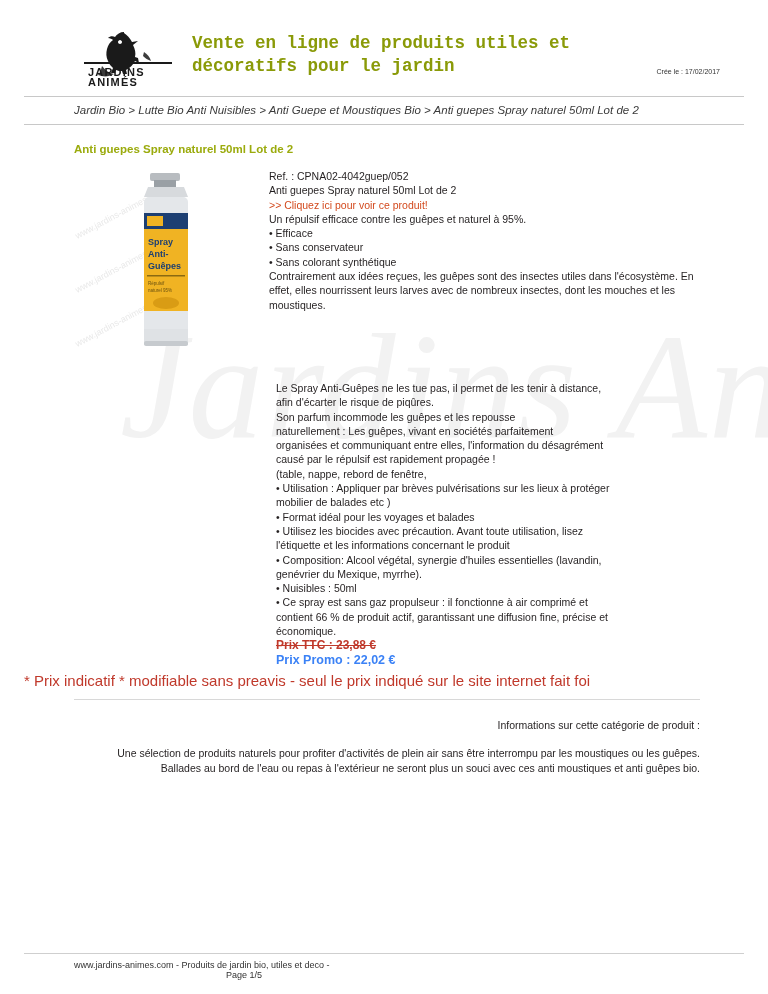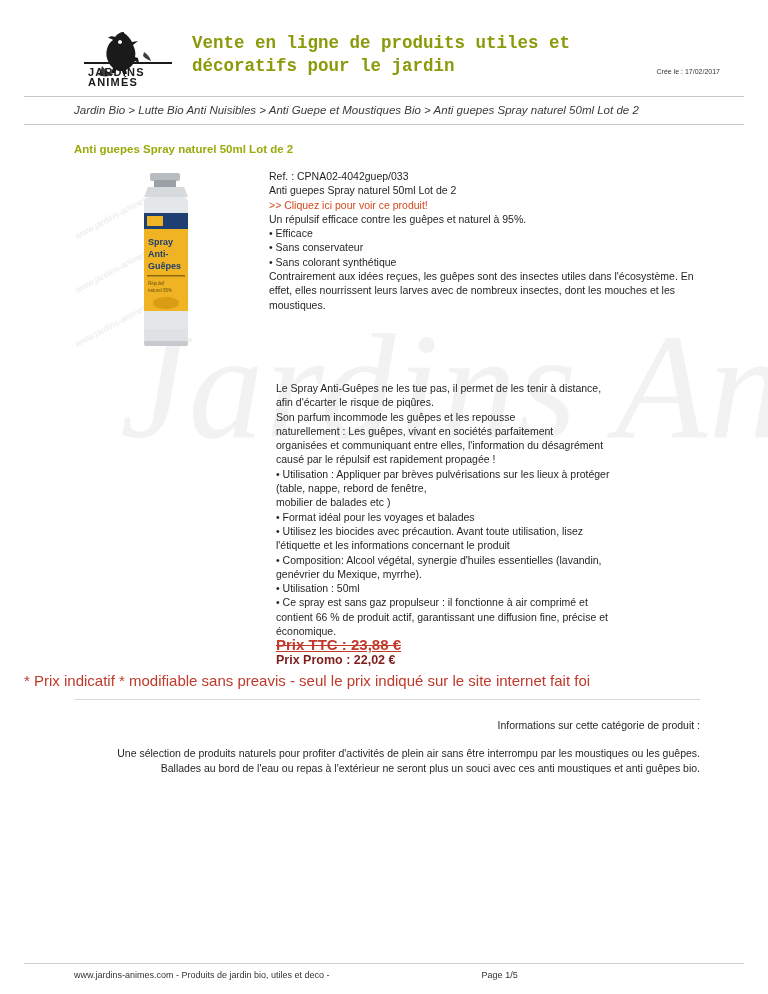--- a/index.html
+++ b/index.html
@@ -153,32 +153,31 @@
     position: relative;
     z-index: 2;
     margin-top: 12px;
     font-size: 10.5px;
     line-height: 14.3px;
   }
   .desc-block p { margin: 0; padding-left: 7px; }
 
   .price-line {
     margin-top: 6px;
-    font-size: 15px;
+    font-size: 12px;
     font-weight: bold;
     color: #c0392b;
-    text-decoration: underline;
   }
   .price-ttc {
     text-decoration: line-through;
   }
   .price-promo {
     font-size: 12.5px;
     font-weight: bold;
-    color: #7f1d1d;
+    color: #3b82f6;
     margin-top: 2px;
   }
   .disclaimer {
     margin-top: 5px;
     font-size: 15px;
     color: #c0392b;
     margin-left: -50px;
     padding-left: 0;
   }
   .thin-rule {
@@ -201,20 +200,21 @@
     left: 0;
     bottom: 14px;
     width: 768px;
     z-index: 2;
   }
   .footer-inner {
     display: flex;
     font-size: 9px;
     color: #333;
     padding: 6px 24px 0 74px;
+    flex-direction: column;
   }
   .footer-page { margin-left: 152px; }
   .footer-rule {
     border: none;
     border-top: 1px solid #cfcfcf;
     margin: 0 24px;
   }
 </style>
 </head>
 <body>
@@ -279,47 +279,47 @@
             <text x="30" y="123" font-family="Liberation Sans, sans-serif" font-size="4.5" fill="#6b5210">naturel 95%</text>
             <ellipse cx="48" cy="134" rx="13" ry="6" fill="#d99c14"></ellipse>
 
             <rect x="26" y="160" width="44" height="16" fill="#dfe2e5"></rect>
             <rect x="26" y="172" width="44" height="5" rx="2" fill="#c6cace"></rect>
           </svg>
         </div>
       </div>
 
       <div class="info-col">
-        <p>Ref. : CPNA02-4042guep/033</p>
+        <p>Ref. : CPNA02-4042guep/052</p>
         <p class="mt6">Anti guepes Spray naturel 50ml Lot de 2</p>
         <p class="link-red mt6">&gt;&gt; Cliquez ici pour voir ce produit!</p>
         <p class="mt6">Un répulsif efficace contre les guêpes et naturel à 95%.</p>
         <p>• Efficace</p>
         <p>• Sans conservateur</p>
         <p>• Sans colorant synthétique</p>
         <p>Contrairement aux idées reçues, les guêpes sont des insectes utiles dans l'écosystème. En effet, elles nourrissent leurs larves avec de nombreux insectes, dont les mouches et les moustiques.</p>
       </div>
     </div>
 
     <div class="desc-block" style="padding-left:195px;">
       <p>Le  Spray Anti-Guêpes ne les tue pas, il permet de les tenir à distance,</p>
       <p>afin d'écarter le risque de piqûres.</p>
       <p>Son parfum incommode les guêpes et les repousse</p>
       <p>naturellement : Les guêpes, vivant en sociétés parfaitement</p>
       <p>organisées et communiquant entre elles, l'information du désagrément</p>
       <p>causé par le répulsif est rapidement propagée !</p>
+      <p>(table, nappe, rebord de fenêtre,</p>
       <p>• Utilisation : Appliquer par brèves pulvérisations sur les lieux à protéger</p>
-      <p>(table, nappe, rebord de fenêtre,</p>
       <p>mobilier de balades etc )</p>
       <p>• Format idéal pour les voyages et balades</p>
       <p>• Utilisez les biocides avec précaution. Avant toute utilisation, lisez</p>
       <p>l'étiquette et les informations concernant le produit</p>
       <p>• Composition: Alcool végétal, synergie d'huiles essentielles (lavandin,</p>
       <p>genévrier du Mexique, myrrhe).</p>
-      <p>• Utilisation : 50ml</p>
+      <p>• Nuisibles : 50ml</p>
       <p>• Ce spray est sans gaz propulseur : il fonctionne à air comprimé et</p>
       <p>contient 66 % de produit actif, garantissant une diffusion fine, précise et</p>
       <p>économique.</p>
 
       <p class="price-line">
         <span class="price-ttc">Prix TTC : 23,88 €</span>
       </p>
       <p class="price-promo">Prix Promo : 22,02 €</p>
     </div>
 

